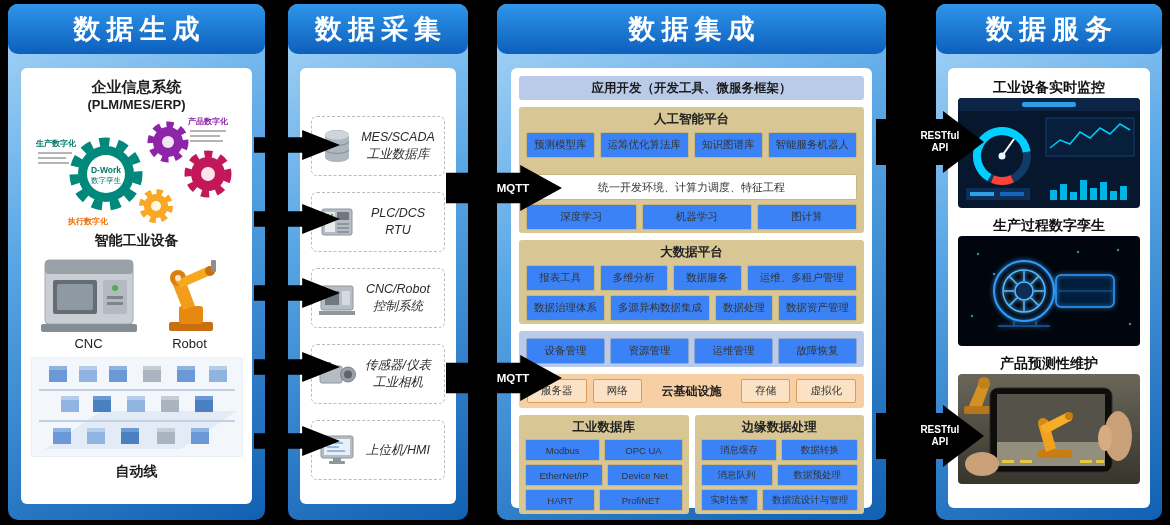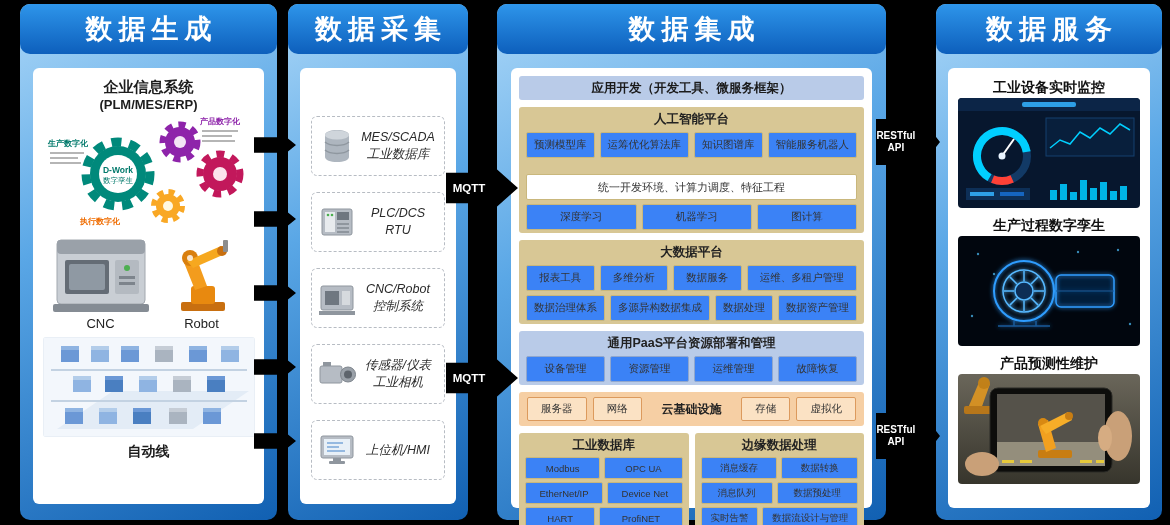--- a/index.html
+++ b/index.html
@@ -57,36 +57,36 @@
   .bottom-sec .row{gap:4px;margin-top:3px;}
   .bottom-sec .btn{height:20px;font-size:9.5px;}
 
   
   .c4-panel{left:12px;right:12px;top:64px;bottom:12px;padding:8px 10px;}
   .svc-block{margin-bottom:6px;}
   .svc-label{text-align:center;font-weight:bold;font-size:14px;color:#111;height:22px;line-height:22px;}
   .shot{display:block;border-radius:4px;}
 
   
-  .arrow{position:absolute;background:#000;z-index:6;}
+  .arrow{position:absolute;background:#000;z-index:6;padding-left:44px;}
   .arrow-sm{width:42px;height:30px;left:254px;
        clip-path:polygon(0 24%,56% 24%,56% 0,100% 50%,56% 100%,56% 76%,0 76%);}
   .arrow-mqtt{width:72px;height:46px;left:446px;display:flex;align-items:center;
        clip-path:polygon(0 17%,64% 17%,64% 0,100% 50%,64% 100%,64% 83%,0 83%);}
   .arrow-mqtt span{width:64%;text-align:center;color:#fff;font-weight:bold;font-size:11.5px;}
   .arrow-rest{width:64px;height:62px;left:876px;display:flex;align-items:center;
        clip-path:polygon(0 13%,62% 13%,62% 0,100% 50%,62% 100%,62% 87%,0 87%);}
   .arrow-rest .txt{width:62%;text-align:center;color:#fff;font-weight:bold;font-size:10px;line-height:1.25;white-space:nowrap;}
 </style>
 </head>
 <body>
 
 <div class="stage">
 
-  <section class="col" style="left:20px;width:257px;">
+  <section class="col" style="left:8px;width:257px;">
     <header class="col-header">
       <span>数据生成</span>
     </header>
     <div class="panel c1-panel">
       <div class="sys-title">企业信息系统</div>
       <div class="sys-sub">(PLM/MES/ERP)</div>
 
       <svg class="gears" width="214" height="118" viewBox="0 0 214 118">
         <g transform="translate(76,62)">
           <circle r="32" fill="none" stroke="#00897b" stroke-width="9" stroke-dasharray="10 8"></circle>
@@ -116,20 +116,21 @@
         <g fill="#b5b5b5">
           <rect x="160" y="18" width="36" height="2"></rect>
             <rect x="160" y="23" width="30" height="2"></rect>
             <rect x="160" y="28" width="33" height="2"></rect>
           <rect x="8" y="40" width="34" height="2"></rect>
             <rect x="8" y="45" width="28" height="2"></rect>
             <rect x="8" y="50" width="31" height="2"></rect>
         </g>
       </svg>
 
+      <div class="equip-title">智能工业设备</div>
 
       <div class="machines">
         <div class="machine">
           <svg width="96" height="80" viewBox="0 0 96 80">
             <rect x="4" y="6" width="88" height="64" rx="4" fill="#c9ced4" stroke="#a2a8af"></rect>
             <rect x="4" y="6" width="88" height="14" rx="4" fill="#9aa1a9"></rect>
             <rect x="12" y="26" width="44" height="34" rx="2" fill="#646c75"></rect>
             <rect x="16" y="30" width="36" height="26" rx="2" fill="#8f99a3"></rect>
             <rect x="62" y="26" width="24" height="34" rx="2" fill="#b4bac1"></rect>
             <circle cx="74" cy="34" r="3" fill="#4caf50"></circle>
@@ -314,21 +315,20 @@
         </div>
         <div class="row">
           <div class="btn">数据治理体系</div>
           <div class="btn">多源异构数据集成</div>
           <div class="btn">数据处理</div>
           <div class="btn">数据资产管理</div>
         </div>
       </div>
 
       <div class="sec sec-blue">
-        <div class="sec-title">通用PaaS平台资源部署和管理</div>
         <div class="row">
           <div class="btn">设备管理</div>
           <div class="btn">资源管理</div>
           <div class="btn">运维管理</div>
           <div class="btn">故障恢复</div>
         </div>
       </div>
 
       <div class="cloud-row">
         <div class="cloud-box">服务器</div>

